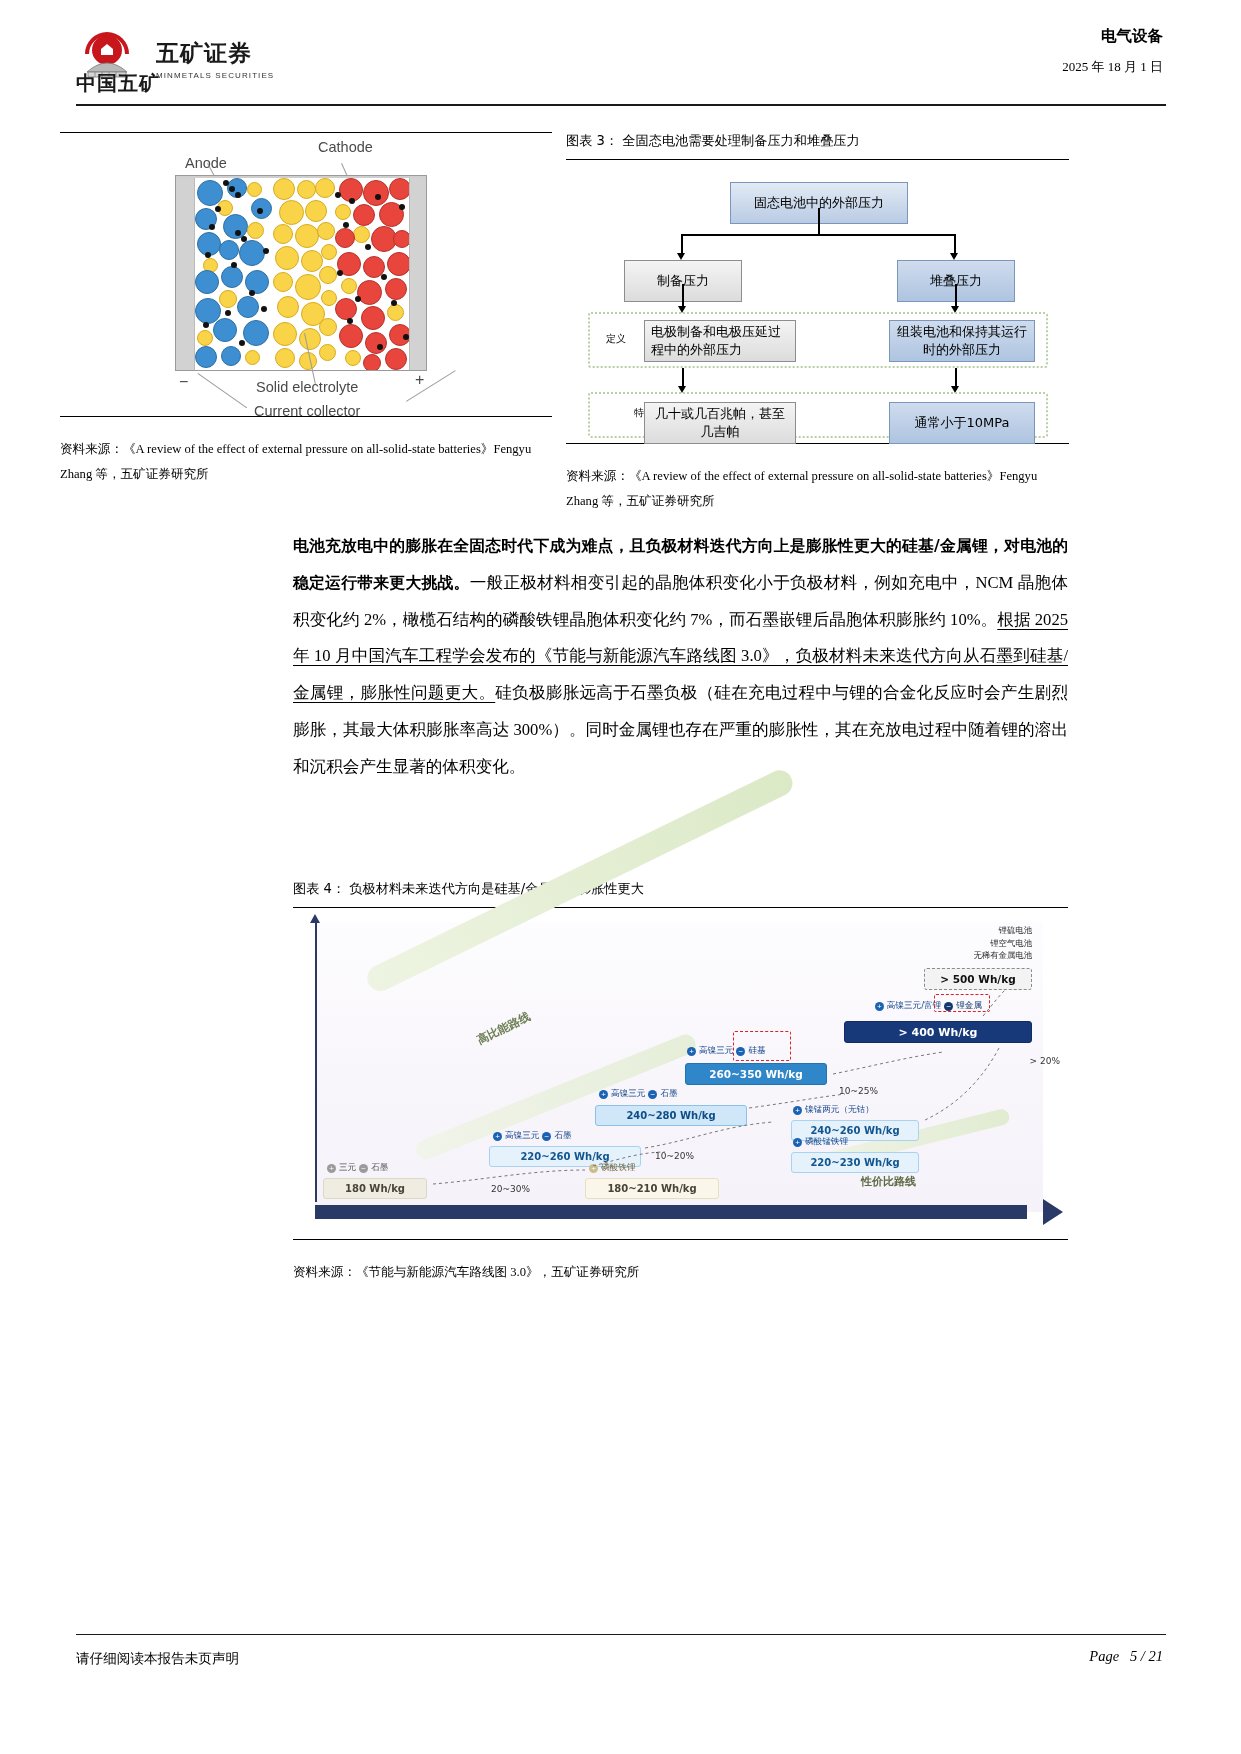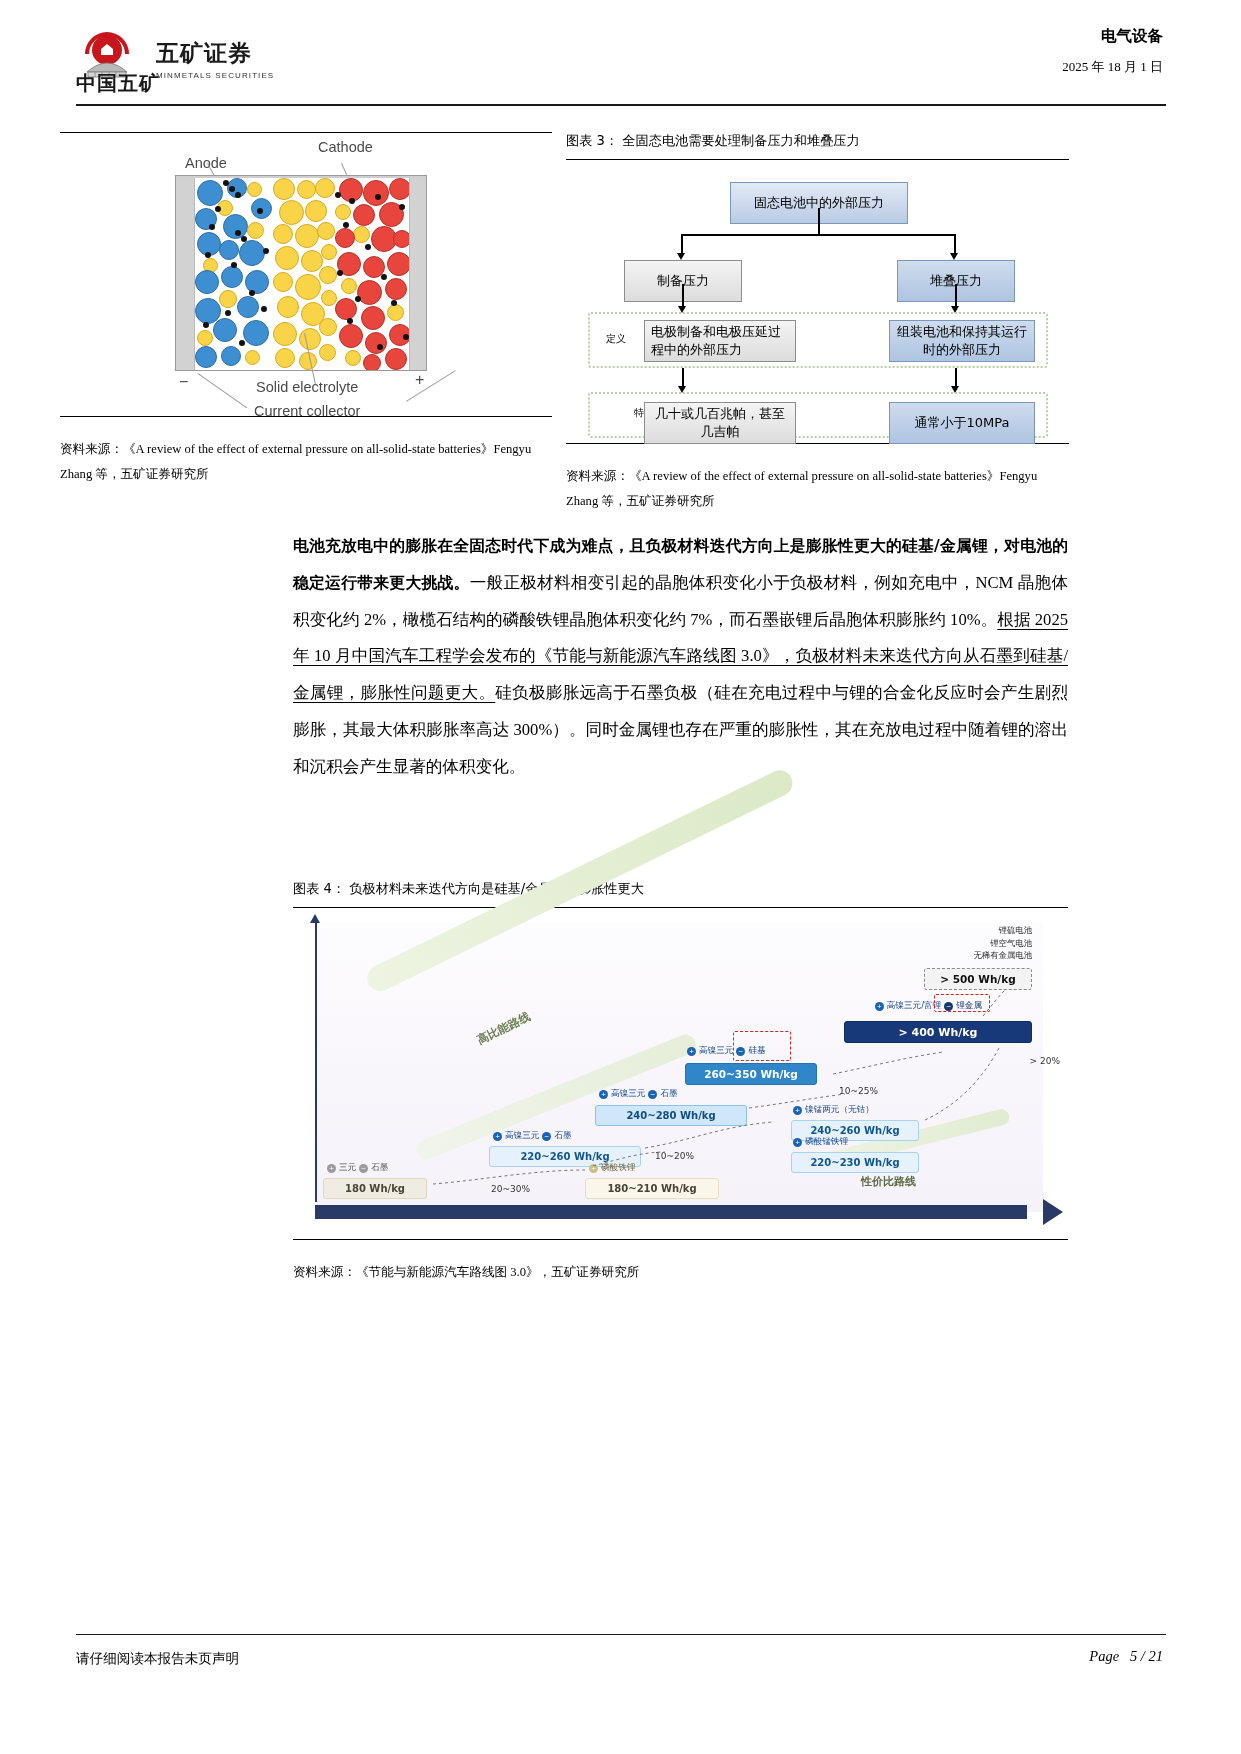--- a/index.html
+++ b/index.html
@@ -371,21 +371,21 @@
       <div class="val c4" style="right:36px; top:113px; width:188px; height:22px;">&gt; 400 Wh/kg</div>
       <div class="pct" style="right:8px; top:148px;">&gt; 20%</div>
 
       <div class="chip-row" style="left:394px; top:137px;">
         <span class="dot">+</span>
         <span>高镍三元</span>
         <span class="dot">−</span>
         <span>硅基</span>
       </div>
       <div class="reddash" style="left:440px; top:123px; width:58px; height:30px;"></div>
-      <div class="val c3" style="left:392px; top:155px; width:132px; height:22px;">260~350 Wh/kg</div>
+      <div class="val c3" style="left:392px; top:155px; width:142px; height:22px;">260~350 Wh/kg</div>
       <div class="pct" style="left:546px; top:178px;">10~25%</div>
 
       <div class="chip-row" style="left:306px; top:180px;">
         <span class="dot">+</span>
         <span>高镍三元</span>
         <span class="dot">−</span>
         <span>石墨</span>
       </div>
       <div class="val c2" style="left:302px; top:197px; width:152px; height:21px;">240~280 Wh/kg</div>
 

